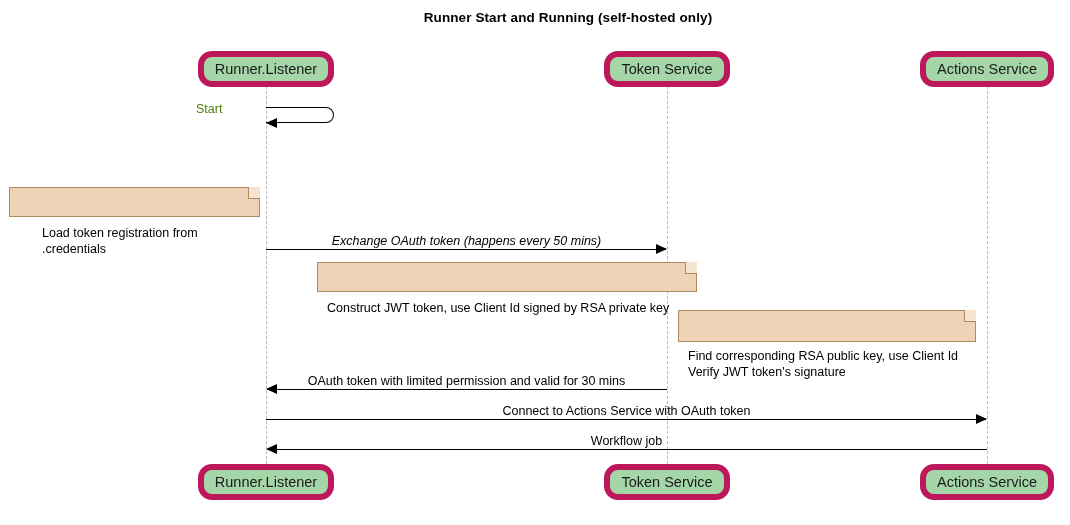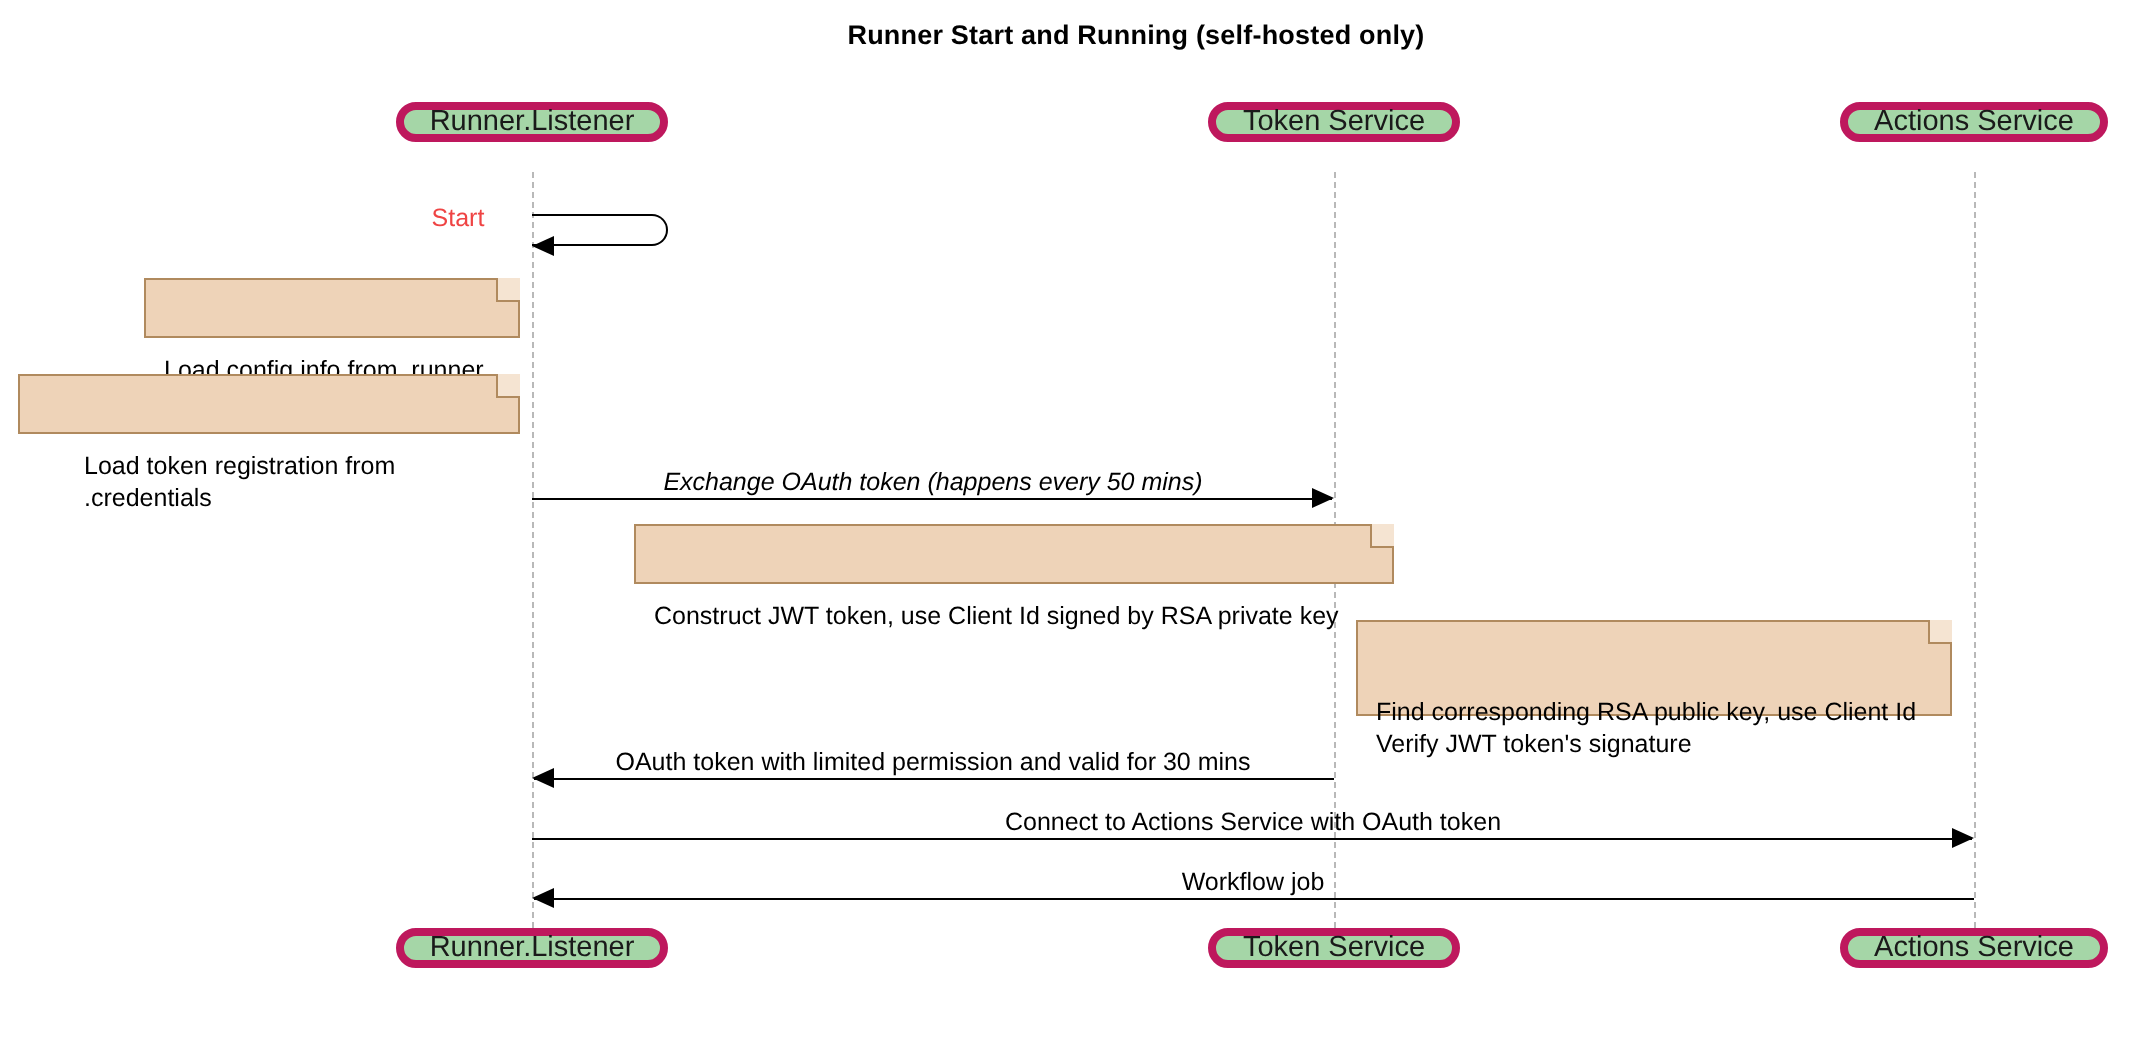--- a/index.html
+++ b/index.html
@@ -35,29 +35,29 @@
   
   .lifeline {
     position: absolute;
     width: 0;
     border-left: 1px dashed #b9b9b9;
   }
   
   .participant {
     position: absolute;
     background: #a5d6a7;
-    border: 4px solid #be185d;
+    border: 6px solid #be185d;
     border-radius: 14px;
     box-sizing: border-box;
     display: flex;
     align-items: center;
     justify-content: center;
     font-size: 14.5px;
     color: #1a1a1a;
-    height: 20px;
+    height: 36px;
     white-space: nowrap;
   }
   
   .note {
     position: absolute;
     background: #eed3b8;
     border: 1px solid #b08a5e;
     box-sizing: border-box;
     font-size: 12.5px;
     line-height: 16px;
@@ -106,23 +106,23 @@
     position: absolute;
     box-sizing: border-box;
     border: 1.4px solid #000000;
     border-left: none;
     border-top-right-radius: 12px;
     border-bottom-right-radius: 12px;
   }
   .self-label {
     position: absolute;
     font-size: 12.5px;
-    color: #ef4444;
+    color: #4d7c0f;
     white-space: nowrap;
-    text-align: center;
+    text-align: left;
   }
 </style>
 </head>
 <body>
 
 <div id="canvas">
 
   <div class="diagram-title">Runner Start and Running (self-hosted only)</div>
 
   <div class="lifeline" style="left:266px; top:86px; height:378px;"></div>
@@ -136,40 +136,36 @@
     <span>Token Service</span>
   </div>
   <div class="participant" style="left:920px; top:51px; width:134px;">
     <span>Actions Service</span>
   </div>
 
   <div class="self-label" style="left:196px; top:102px; width:66px;">Start</div>
   <div class="self-loop" style="left:266px; top:107px; width:68px; height:16px;"></div>
   <div class="arrowhead left" style="left:266px; top:118px;"></div>
 
-  <div class="note" style="left:72px; top:139px; width:188px; height:30px;">
-    <span class="fold"></span>
-    <span>Load config info from .runner</span>
-  </div>
 
   <div class="note" style="left:9px; top:187px; width:251px; height:30px;padding-left:32px;">
     <span class="fold"></span>
     <span>Load token registration from .credentials</span>
   </div>
 
   <div class="msg-label" style="left:266px; top:234px; width:401px;font-style:italic;">Exchange OAuth token (happens every 50 mins)</div>
   <div class="msg-line" style="left:266px; top:249px; width:400px;"></div>
   <div class="arrowhead right" style="left:656px; top:244px;"></div>
 
   <div class="note" style="left:277px; top:262px; width:380px; height:30px;margin-left:40px;">
     <span class="fold"></span>
     <span>Construct JWT token, use Client Id signed by RSA private key</span>
   </div>
 
-  <div class="note" style="left:678px; top:310px; width:298px; height:48px;">
+  <div class="note" style="left:678px; top:310px; width:298px; height:32px;">
     <span class="fold"></span>
     <span>Find corresponding RSA public key, use Client Id
 Verify JWT token's signature</span>
   </div>
 
   <div class="msg-label" style="left:266px; top:374px; width:401px;">OAuth token with limited permission and valid for 30 mins</div>
   <div class="msg-line" style="left:267px; top:389px; width:400px;"></div>
   <div class="arrowhead left" style="left:266px; top:384px;"></div>
 
   <div class="msg-label" style="left:266px; top:404px; width:721px;">Connect to Actions Service with OAuth token</div>

